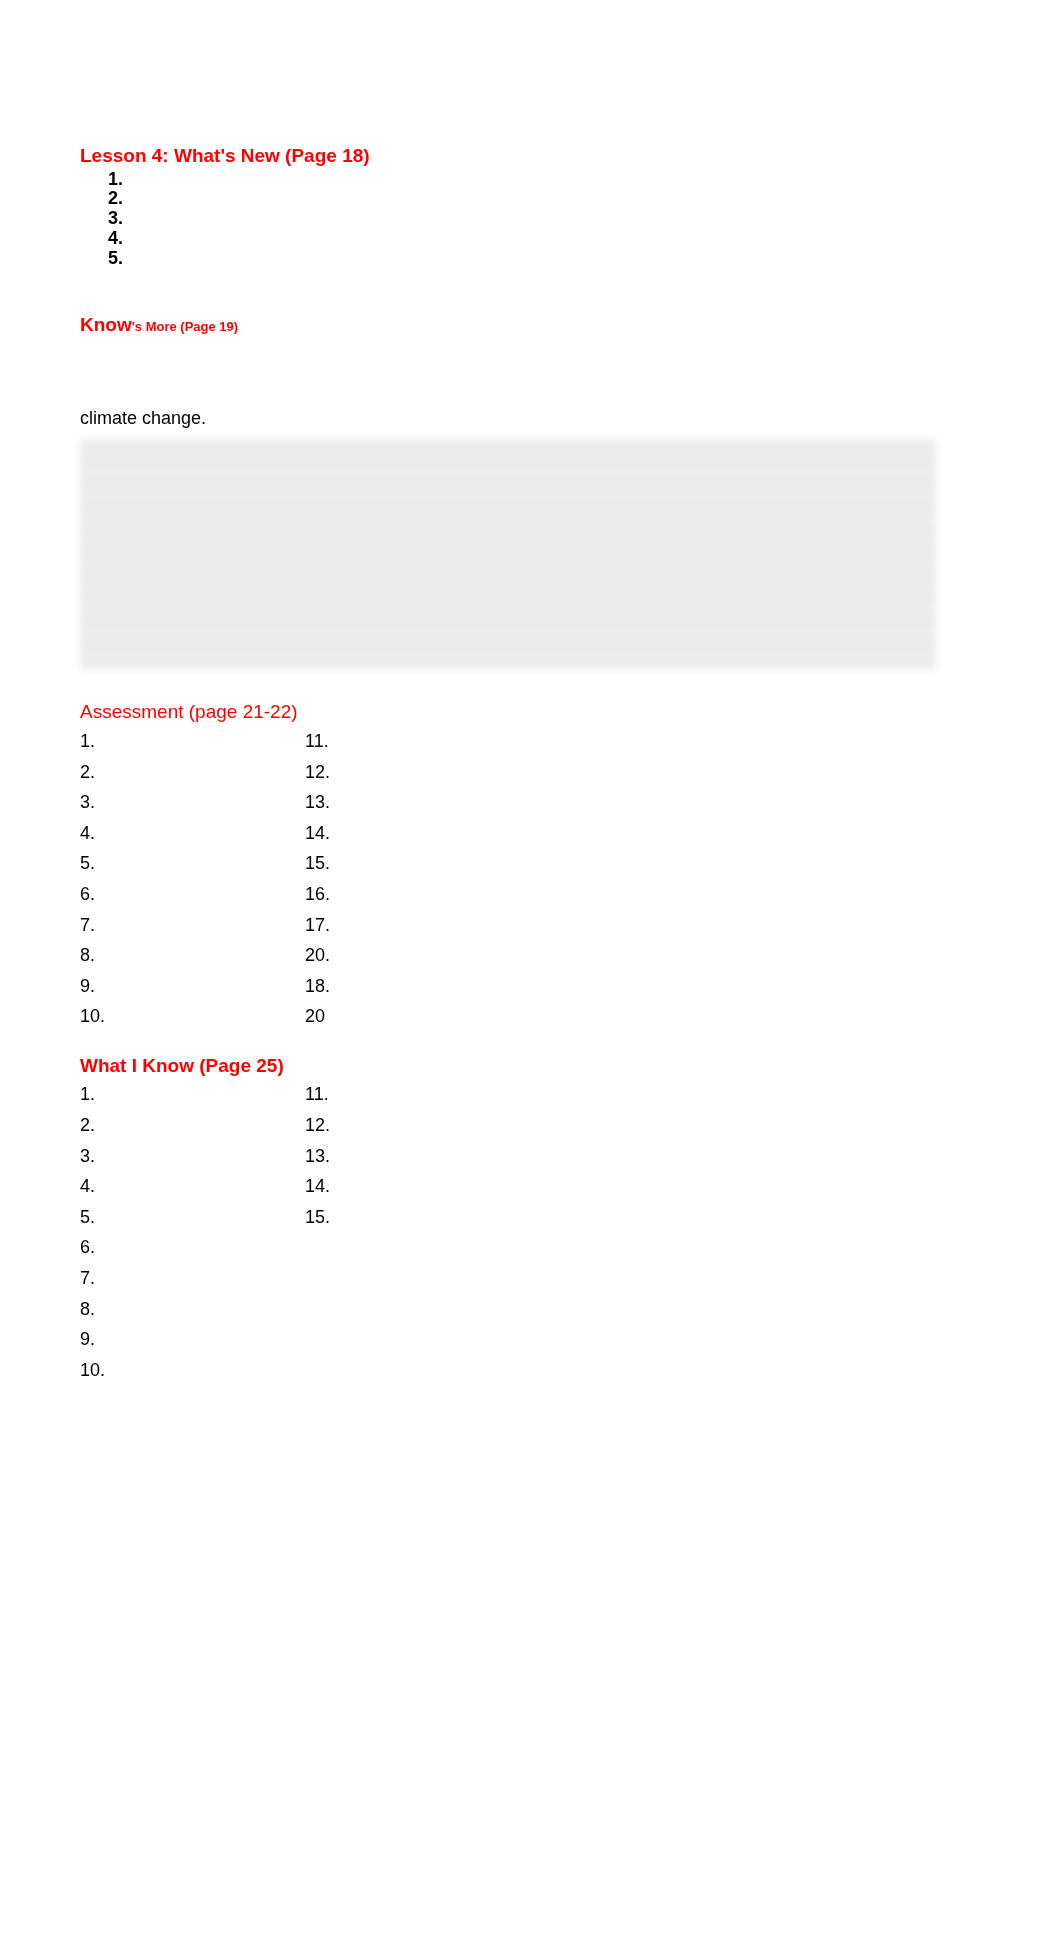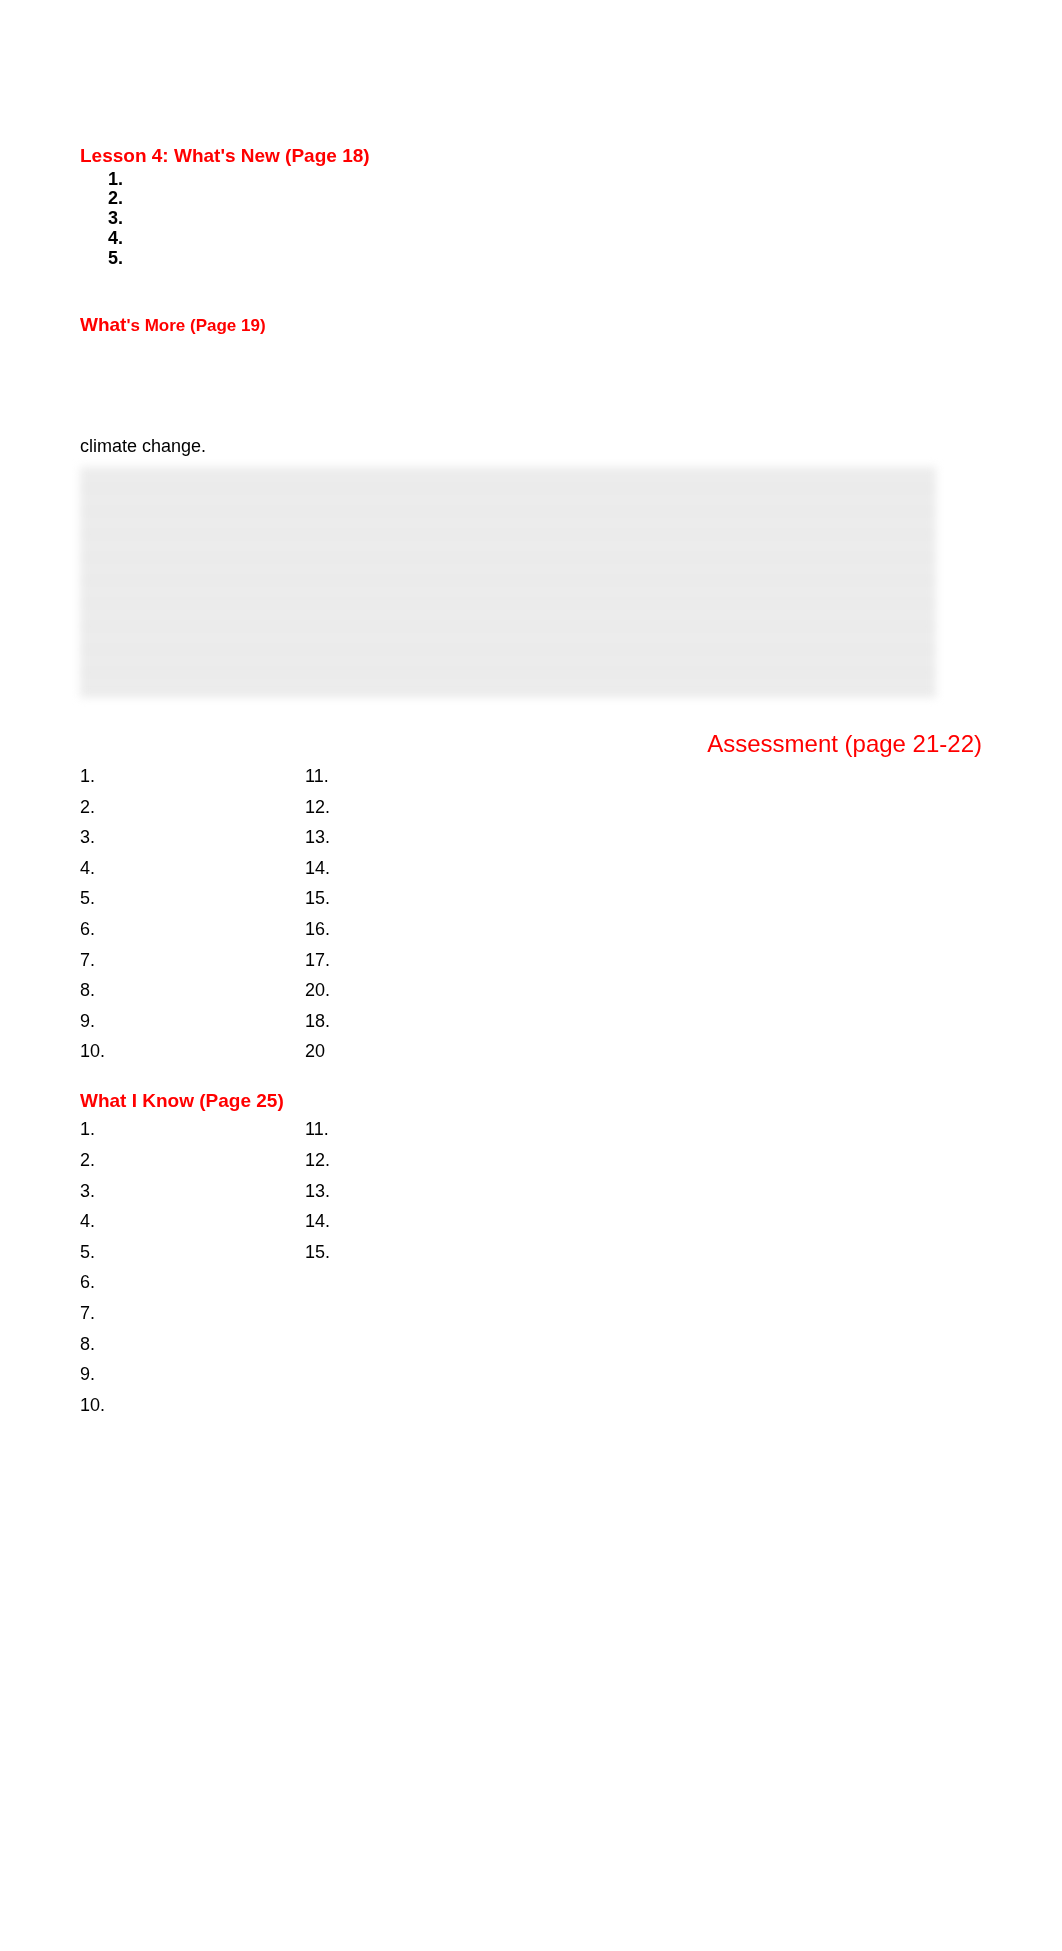--- a/index.html
+++ b/index.html
@@ -17,40 +17,39 @@
       line-height: 1.4;
     }
     .heading-red {
       color: #ff0000;
       font-weight: bold;
       font-size: 19px;
       margin-top: 43px;
     }
     .heading-red-norm {
       color: #ff0000;
-      font-size: 24px;
-      text-align: right;
+      font-size: 19px;
     }
     .ol-bold {
       list-style: none;
       margin-left: 28px;
     }
     .ol-bold li {
       font-weight: bold;
       line-height: 1.1;
       font-size: 18px;
     }
     .instructions-block {
       margin-top: 14px;
     }
     .instr-bold {
       font-weight: bold;
     }
     .climate {
-      margin-top: 96px;
+      margin-top: 68px;
     }
     .blur-box {
       margin-top: 8px;
       width: 856px;
       height: 230px;
       background: linear-gradient(180deg, #eeeeee 0%, #f0f0f0 100%);
       filter: blur(4px);
       border-radius: 2px;
       position: relative;
     }
@@ -94,21 +93,21 @@
 <ul class="ol-bold">
   <li>1.</li>
   <li>2.</li>
   <li>3.</li>
   <li>4.</li>
   <li>5.</li>
 </ul>
 
 <div class="instructions-block">
   <div class="heading-red">
-    <span>What</span><span style="font-size:17px">'s More (Page 19)</span>
+    <span>Know</span><span style="font-size:13px">'s More (Page 19)</span>
   </div>
 </div>
 
 <div class="climate">climate change.</div>
 
 <div class="blur-box">
   <div class="blur-lines"></div>
 </div>
 
 <div class="section-spacer"></div>

